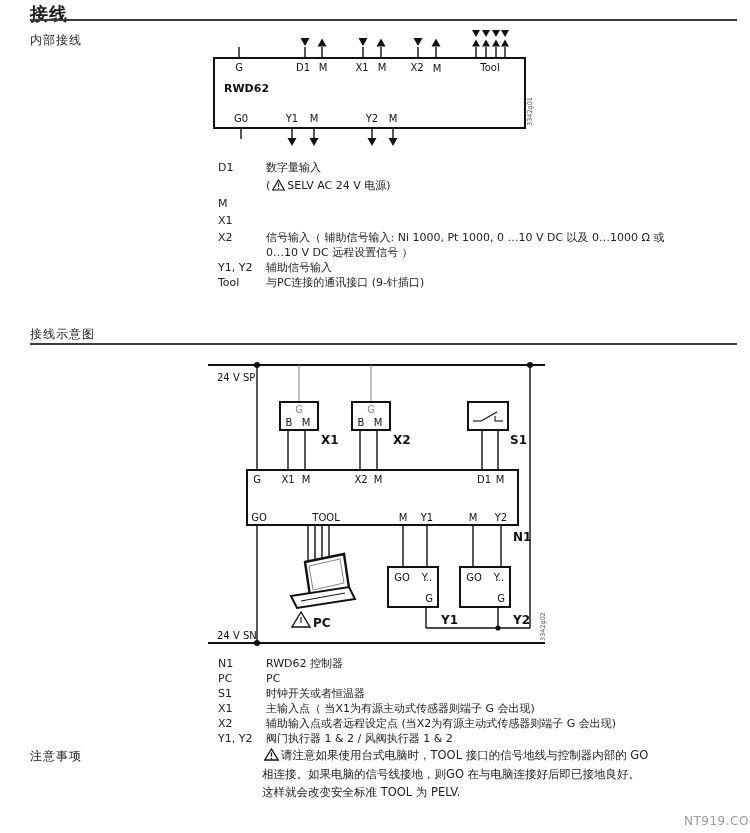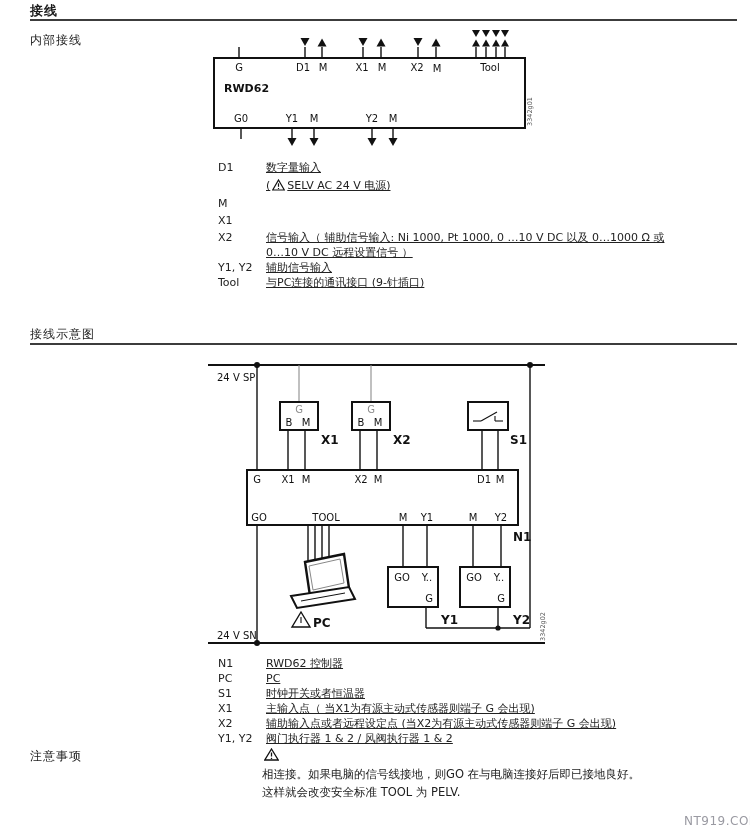--- a/index.html
+++ b/index.html
@@ -1,27 +1,27 @@
 <!DOCTYPE html>
 <html><head>
 <meta charset="utf-8">
 <style>
   html,body{margin:0;padding:0;background:#fff;}
   .page{
     position:relative;width:750px;height:833px;background:#ffffff;overflow:hidden;
     font-family:"DejaVu Sans","Liberation Sans",sans-serif;color:#1c1c1c;
   }
   .abs{position:absolute;}
-  .h1{font-size:13px;font-weight:bold;letter-spacing:1px;}
+  .h1{font-size:18px;font-weight:bold;letter-spacing:1px;}
   .h2{font-size:12px;font-weight:normal;letter-spacing:1px;}
   .rule{position:absolute;left:30px;width:707px;height:2px;background:#3c3c3c;}
   .legend{position:absolute;left:218px;font-size:11px;line-height:13px;color:#222;}
   .lrow{display:flex;}
   .lrow .k{width:48px;flex:none;}
-  .lrow .d{white-space:nowrap;text-decoration:underline;}
+  .lrow .d{white-space:nowrap;}
   .r18{height:18px;} .r17{height:17px;} .r15{height:15px;}
   .warn{display:inline-block;vertical-align:-2px;margin:0 2px;}
   .notes{position:absolute;left:262px;top:746px;font-size:11.5px;line-height:18.5px;color:#222;width:420px;}
   .notes .nline{white-space:nowrap;}
   .watermark{position:absolute;left:684px;top:814px;font-size:12px;color:#9a9aa2;letter-spacing:.5px;}
   svg text{font-family:"DejaVu Sans","Liberation Sans",sans-serif;fill:#111;}
   svg .t10{font-size:10px;}
   svg .t11b{font-size:11px;font-weight:bold;}
   svg .t12b{font-size:12px;font-weight:bold;}
   svg .fig{font-size:6.5px;fill:#555;}
@@ -280,20 +280,20 @@
       <span class="d">阀门执行器 1 &amp; 2 / 风阀执行器 1 &amp; 2</span>
     </div>
   </div>
 
   <div class="abs h2" style="left:30px;top:748px;">注意事项</div>
   <div class="notes">
     <div class="nline"><svg class="warn" width="15" height="13" viewBox="0 0 15 13">
           <polygon points="7.5,1 14.2,12 0.8,12" fill="none" stroke="#111" stroke-width="1.3"></polygon>
           <line x1="7.5" y1="4.5" x2="7.5" y2="8.5" stroke="#111" stroke-width="1.3"></line>
           <line x1="7.5" y1="9.8" x2="7.5" y2="11" stroke="#111" stroke-width="1.3"></line>
-        </svg></div>
+        </svg><span>请注意如果使用台式电脑时，TOOL 接口的信号地线与控制器内部的 GO</span></div>
     <div class="nline">相连接。如果电脑的信号线接地，则GO 在与电脑连接好后即已接地良好。</div>
     <div class="nline">这样就会改变安全标准 TOOL 为 PELV.</div>
   </div>
 
   <div class="watermark">NT919.COM</div>
 
 </div>
 
 </body></html>

